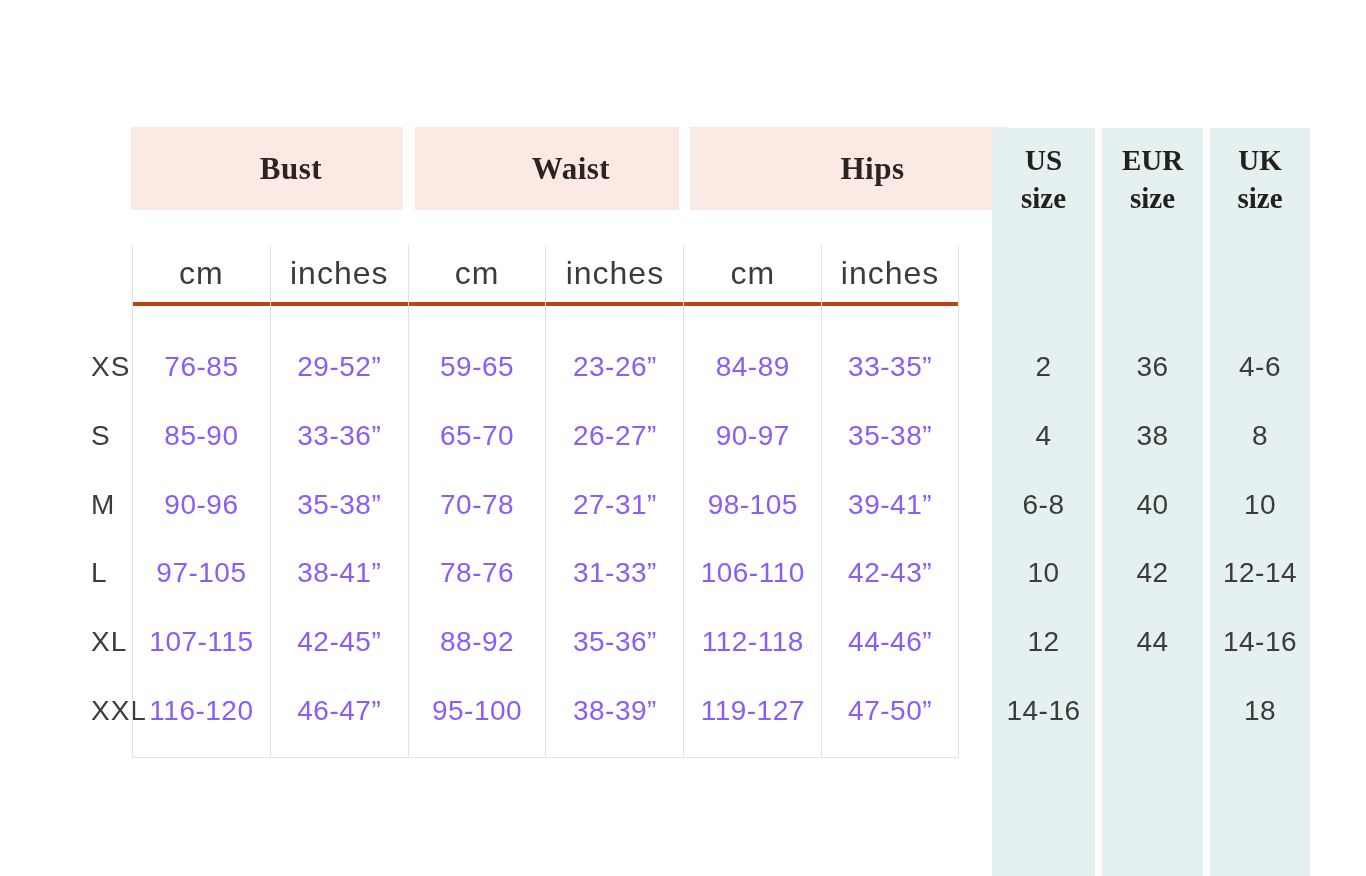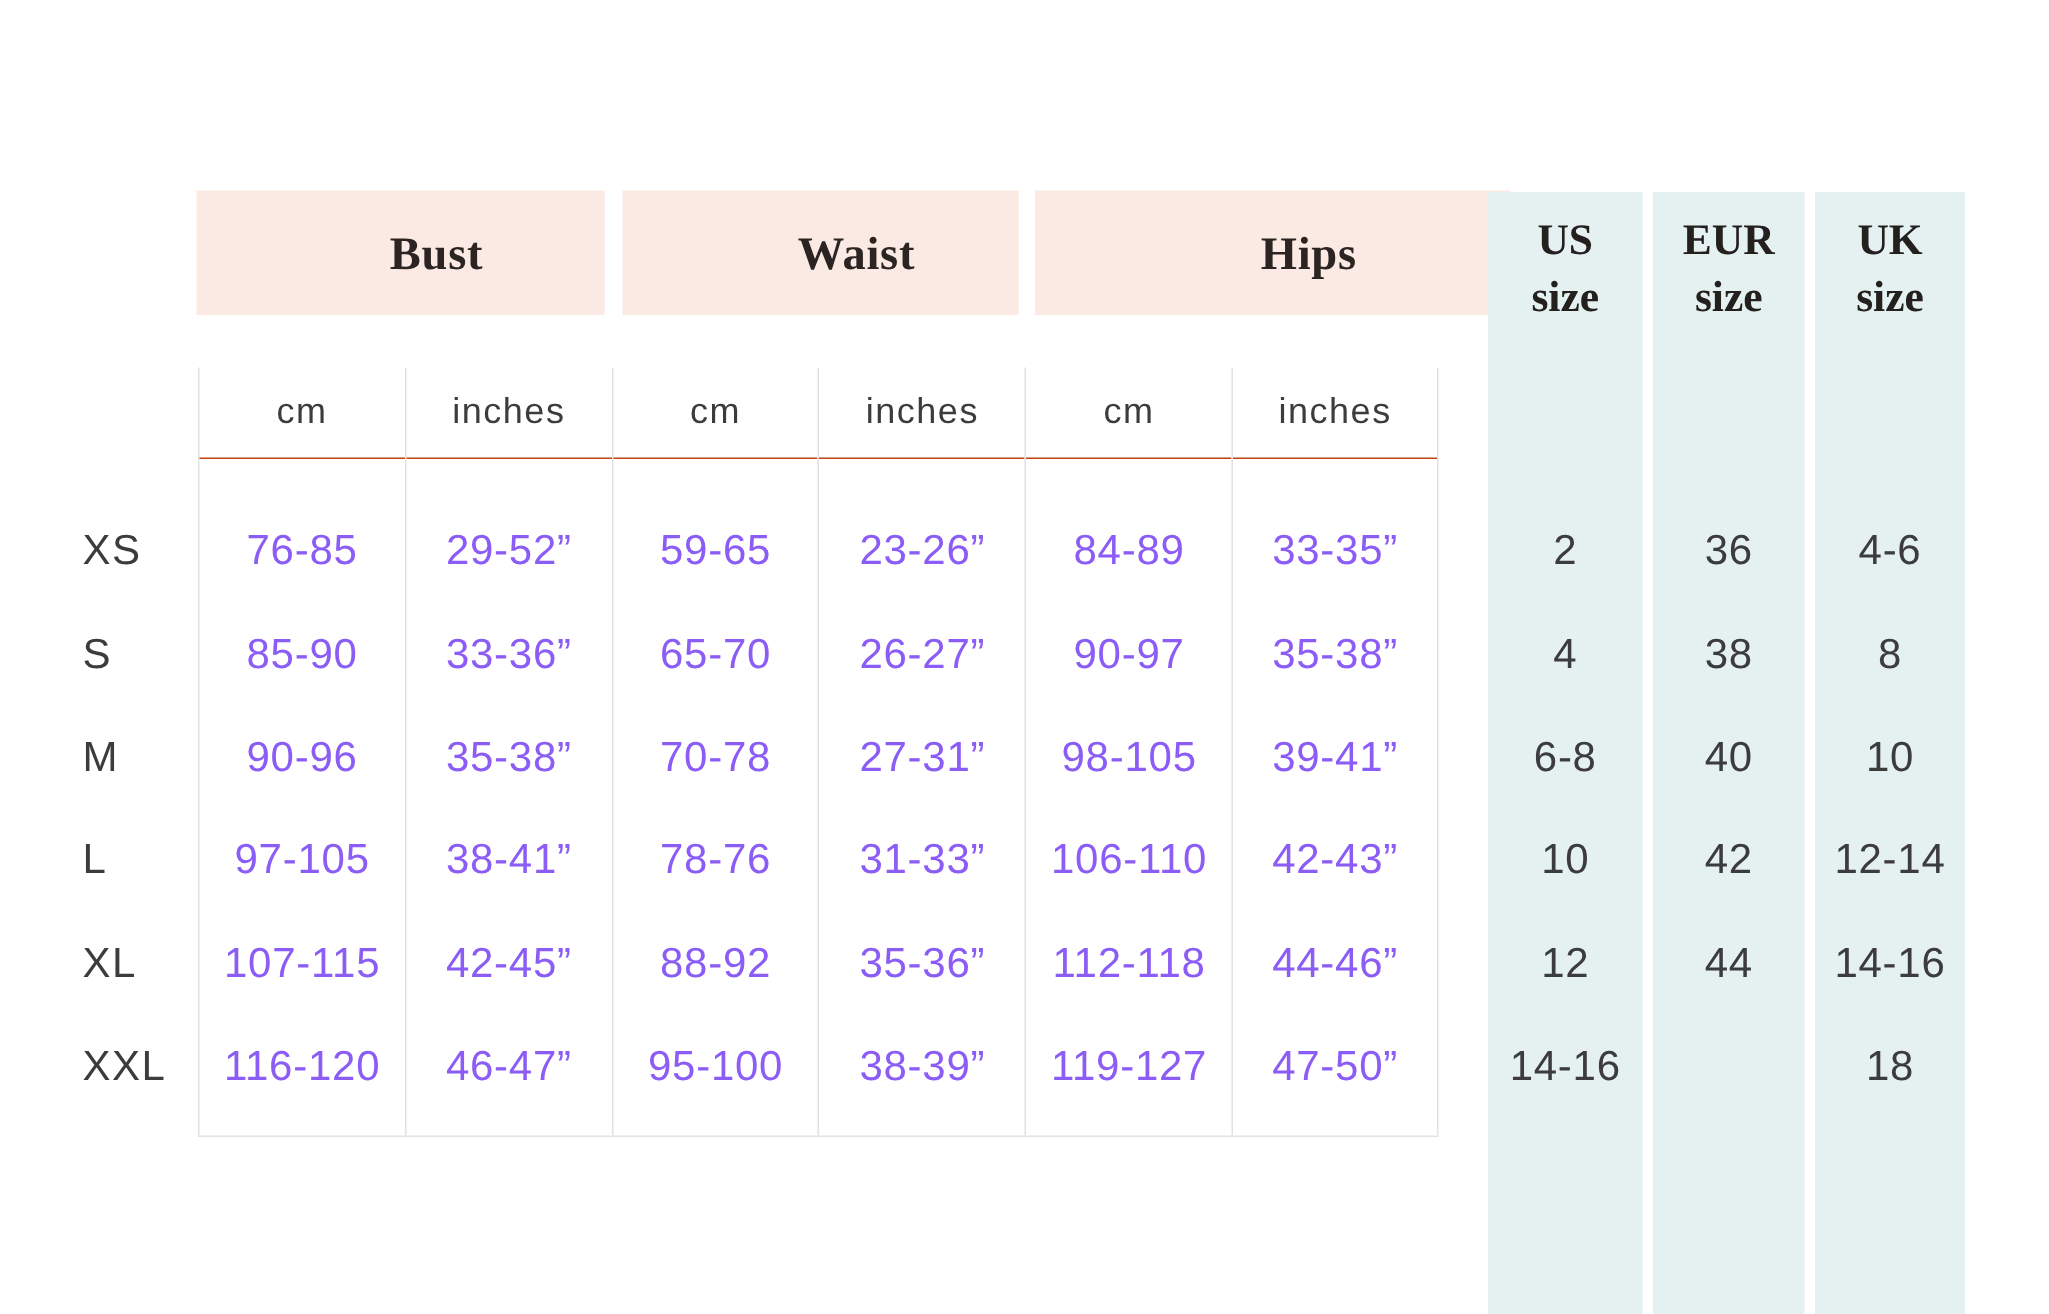--- a/index.html
+++ b/index.html
@@ -35,42 +35,43 @@
 
   
   .rowlabels { position: absolute; left: 55px; top: 333px; width: 76px; }
   .rowlabel {
     height: 68.7px;
     display: flex;
     align-items: center;
     font-size: 28px;
     letter-spacing: 1px;
     color: #3c3c3c;
+    margin-left: 36px;
   }
 
   
   .mgrid {
     position: absolute;
     left: 132px;
     top: 245px;
     width: 827px;
     height: 513px;
     display: grid;
     grid-template-columns: repeat(6, 1fr);
     border-bottom: 1px solid #e2e2e2;
   }
   .mcol { border-left: 1px solid #e2e2e2; display: flex; flex-direction: column; }
   .mcol:last-child { border-right: 1px solid #e2e2e2; }
   .unit {
     height: 61px;
-    border-bottom: 1px solid #c2410c;
-    display: flex;
-    align-items: center;
-    justify-content: center;
-    font-size: 24px;
+    border-bottom: 4px solid #c2410c;
+    display: flex;
+    align-items: center;
+    justify-content: center;
+    font-size: 32px;
     letter-spacing: 1px;
     color: #3c3c3c;
   }
   .mspacer { height: 27px; }
   .mcol .val {
     height: 68.7px;
     display: flex;
     align-items: center;
     justify-content: center;
     font-size: 28px;

